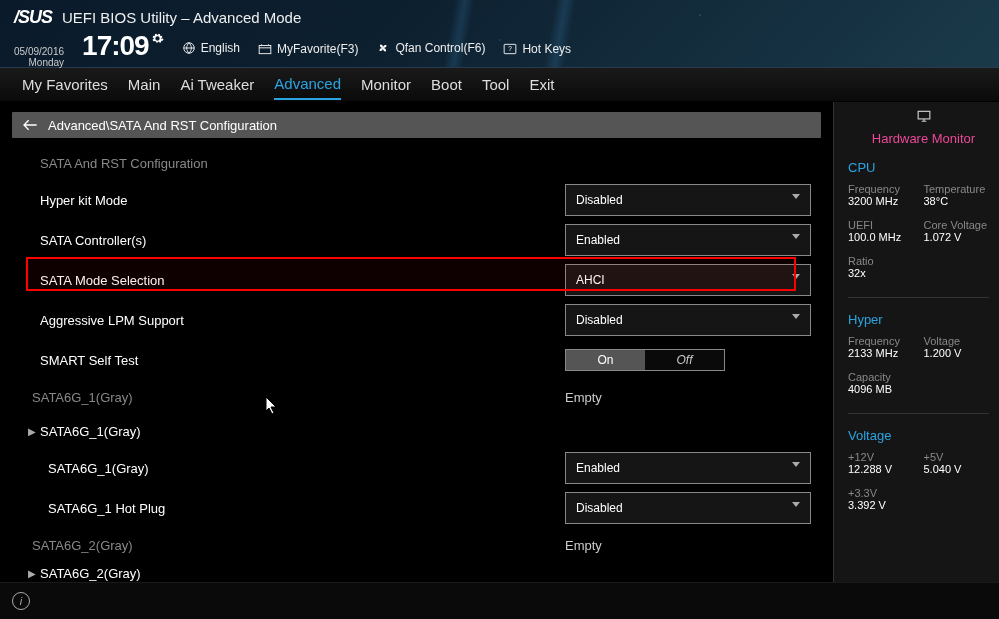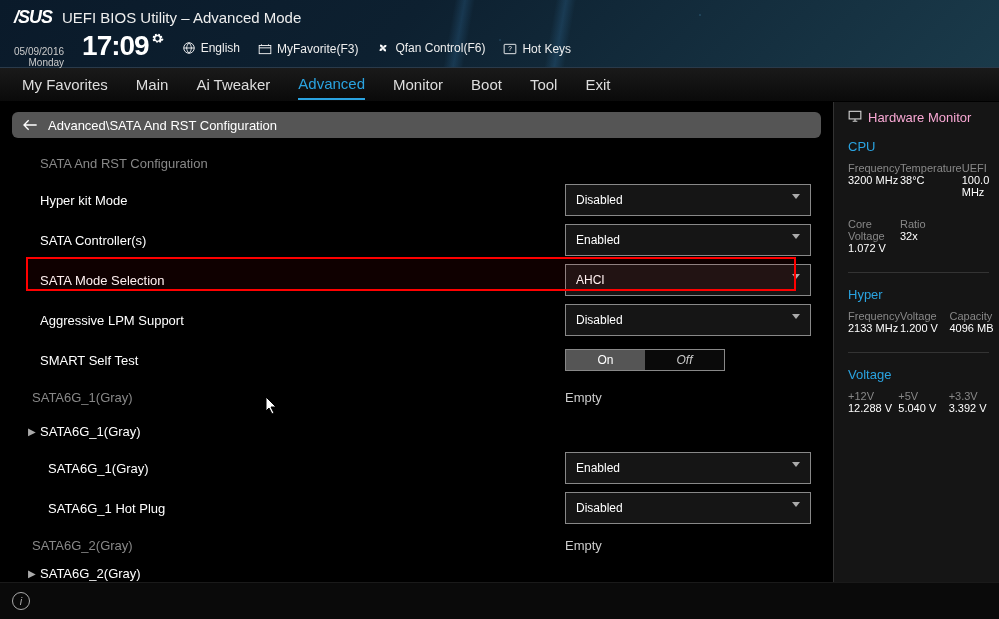--- a/index.html
+++ b/index.html
@@ -17,31 +17,31 @@
     .logo { color: #fff; font-size: 18px; font-weight: 900; font-style: italic; letter-spacing: -1px; }
     .title { color: #eee; font-size: 15px; }
     .info-row { display: flex; align-items: baseline; gap: 18px; margin-top: 2px; position: relative; z-index: 1; text-align: right; }
     .date-block { font-size: 10px; line-height: 11px; color: #ccc; }
     .time { color: #fff; font-size: 28px; font-weight: bold; letter-spacing: -1px; display: flex; align-items: flex-start; }
     .gear-sup { font-size: 13px; margin-left: 2px; margin-top: 2px; }
     .toolbar-item { color: #eee; font-size: 12px; display: inline-flex; align-items: center; gap: 5px; cursor: pointer; }
     .ticon { display: inline-flex; }
     
     
-    .tabs { background: linear-gradient(#1a1a1a, #0a0a0a); height: 34px; display: flex; align-items: center; padding: 8px 22px; gap: 28px; border-bottom: 1px solid #000; }
+    .tabs { background: linear-gradient(#1a1a1a, #0a0a0a); height: 34px; display: flex; align-items: center; padding: 8px 22px; gap: 20px; border-bottom: 1px solid #000; }
     .tab { color: #ddd; font-size: 15px; cursor: pointer; padding: 6px 0; }
     .tab.active { color: #2aa3e0; border-bottom: 2px solid #2aa3e0; }
     
     
     .content { display: flex; height: 480px; }
     .main { flex: 1; background: #000; padding: 10px 12px 0 12px; position: relative; overflow: hidden; }
     .sidebar { width: 165px; background: #151515; padding: 8px 0 8px 14px; font-size: 12px; overflow: hidden; }
     
     
-    .crumb { background: #555; height: 26px; display: flex; align-items: center; padding: 0 10px; gap: 10px; color: #fff; font-size: 13px; border-radius: 6px; }
+    .crumb { background: #555; height: 26px; display: flex; align-items: center; padding: 0 10px; gap: 10px; color: #fff; font-size: 13px; border-radius: 1px; }
     .back-arrow { cursor: pointer; display:inline-flex; }
     
     
     .rows { margin-top: 8px; }
     .row { display: flex; align-items: center; height: 40px; padding-left: 28px; }
     .row.sub { padding-left: 36px; }
     .row.tight { height: 34px; }
     .lbl { flex: 1; color: #fff; font-size: 13px; }
     .lbl.gray { color: #888; }
     .ctrl { width: 246px; margin-right: 10px; }
@@ -58,23 +58,23 @@
     .toggle > div { flex: 1; text-align: center; font-size: 12px; line-height: 20px; cursor: pointer; }
     .toggle .on { background: #555; color: #fff; }
     .toggle .off { background: #0a0a0a; color: #ccc; font-style: italic; }
     
     .expand { position: absolute; left: 16px; color: #aaa; font-size: 10px; }
     .row.rel { position: relative; }
     
     .divider-v { width: 1px; background: #333; }
     
     
-    .sb-title { display: flex; align-items: center; gap: 6px; color: #f9a8d4; font-size: 13px; margin-bottom: 10px; }
+    .sb-title { display: flex; align-items: center; gap: 6px; color: #ec4899; font-size: 13px; margin-bottom: 10px; flex-direction: column; }
     .sb-section { color: #2aa3e0; font-size: 13px; margin-top: 14px; margin-bottom: 8px; }
-    .sb-grid { display: grid; grid-template-columns: 1fr 1fr 1fr; row-gap: 10px; }
+    .sb-grid { display: grid; grid-template-columns: 1fr 1fr; row-gap: 2px; }
     .sb-label { color: #888; font-size: 11px; }
     .sb-val { color: #fff; font-size: 11px; margin-bottom: 10px; }
     .sb-hr { border: none; border-top: 1px solid #333; margin: 8px 10px 0 0; }
     
     
     .footer { position: absolute; bottom: 0; left: 0; right: 0; height: 37px; background: #0a0a0a; border-top: 1px solid #1a1a1a; display: flex; align-items: center; padding: 0 12px; }
     .info-icon { width: 18px; height: 18px; border: 1.5px solid #aaa; border-radius: 50%; display: flex; align-items: center; justify-content: center; color: #aaa; font-size: 11px; font-style: italic; cursor: pointer; }
     
     .cursor-arrow { position: absolute; left: 265px; top: 294px; z-index: 20; pointer-events: none; }
   </style>

